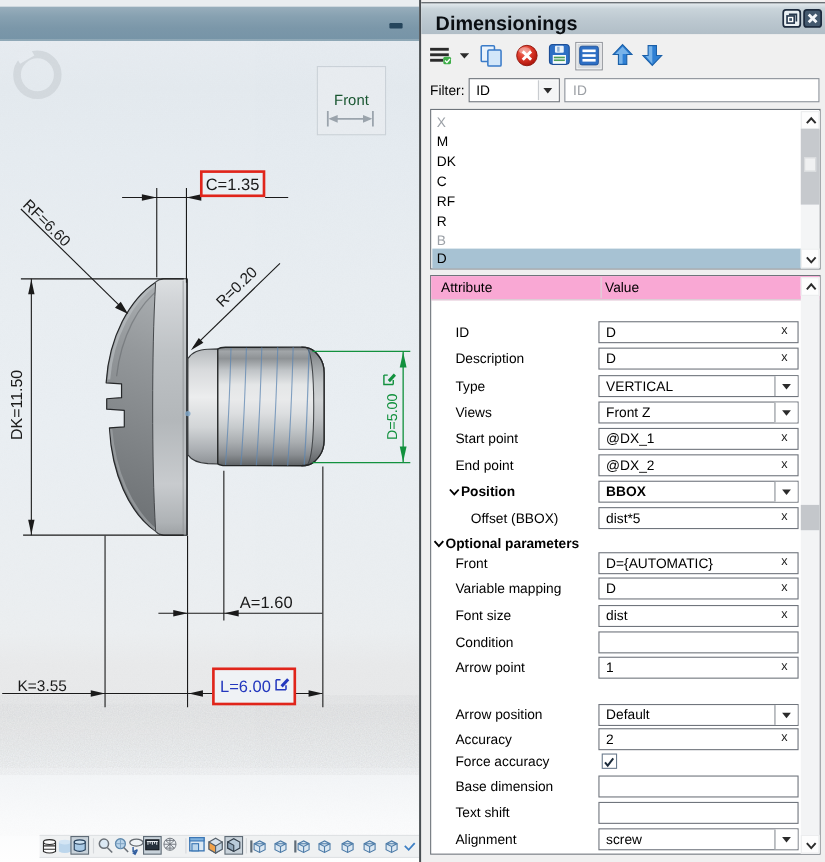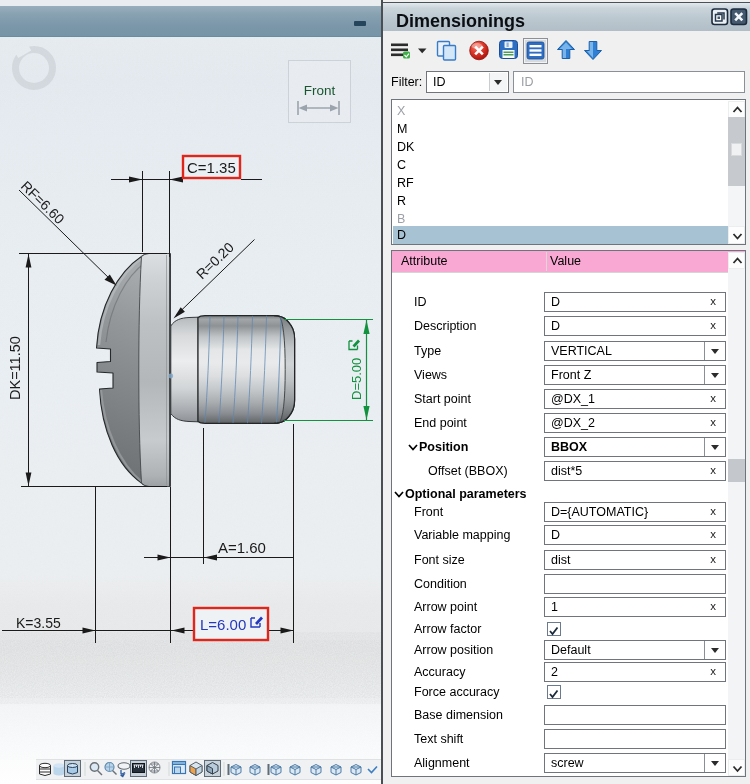--- a/index.html
+++ b/index.html
@@ -597,26 +597,20 @@
       <span class="plabel" style="left:22px;">Condition</span>
       <div class="vbox"></div>
     </div>
     <div class="prow" style="left:0;top:346px;width:335px;">
       <span class="plabel" style="left:22px;">Arrow point</span>
       <div class="vbox">
           <span class="t">1</span>
           <span class="x">x</span>
         </div>
     </div>
-    <div class="prow" style="left:0;top:368px;width:335px;">
-      <span class="plabel" style="left:22px;">Arrow factor</span>
-      <div class="cbx" style="top:3px;left:155px;"><svg width="12" height="12">
-            <polyline points="2,6 4.5,9 9.5,2.5" fill="none" stroke="#1B2A3A" stroke-width="1.8"></polyline>
-          </svg></div>
-    </div>
     <div class="prow" style="left:0;top:389px;width:335px;">
       <span class="plabel" style="left:22px;">Arrow position</span>
       <div class="vbox">
           <span class="t">Default</span>
           <div class="dbtn">
             <div class="caret"></div>
           </div>
         </div>
     </div>
     <div class="prow" style="left:0;top:411px;width:335px;">

